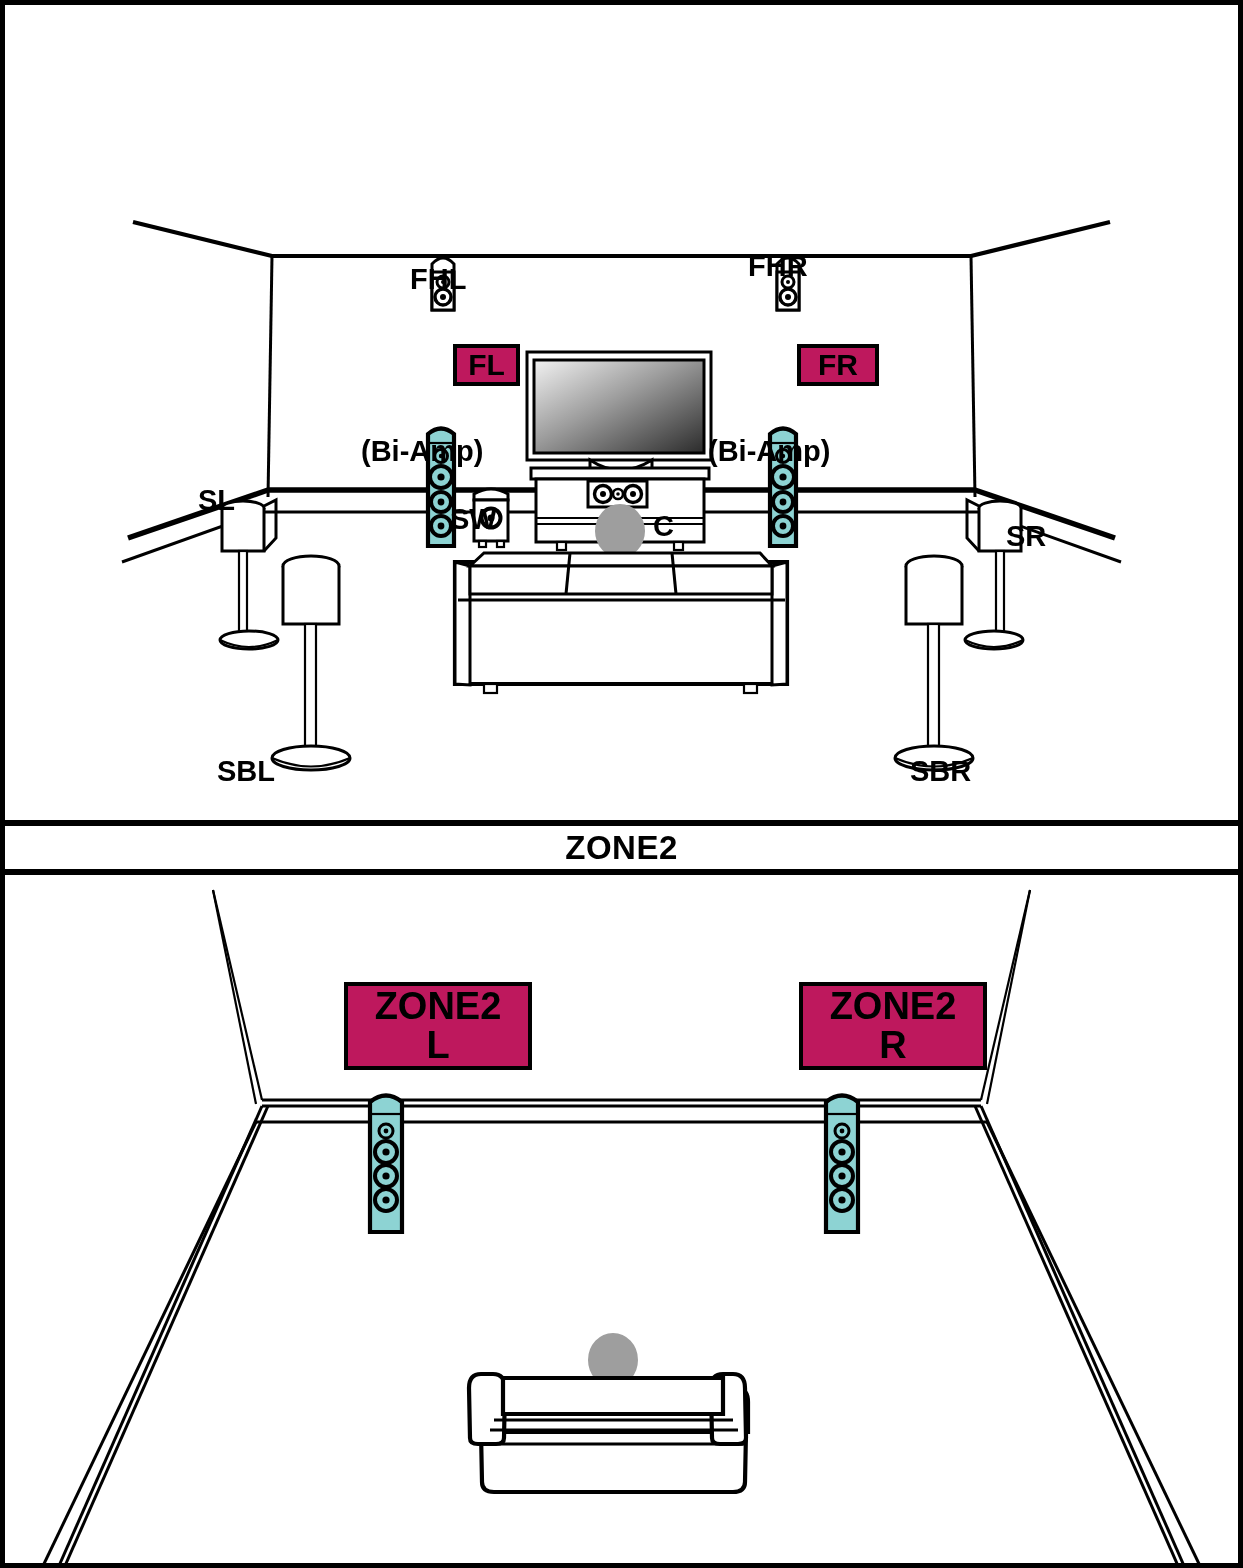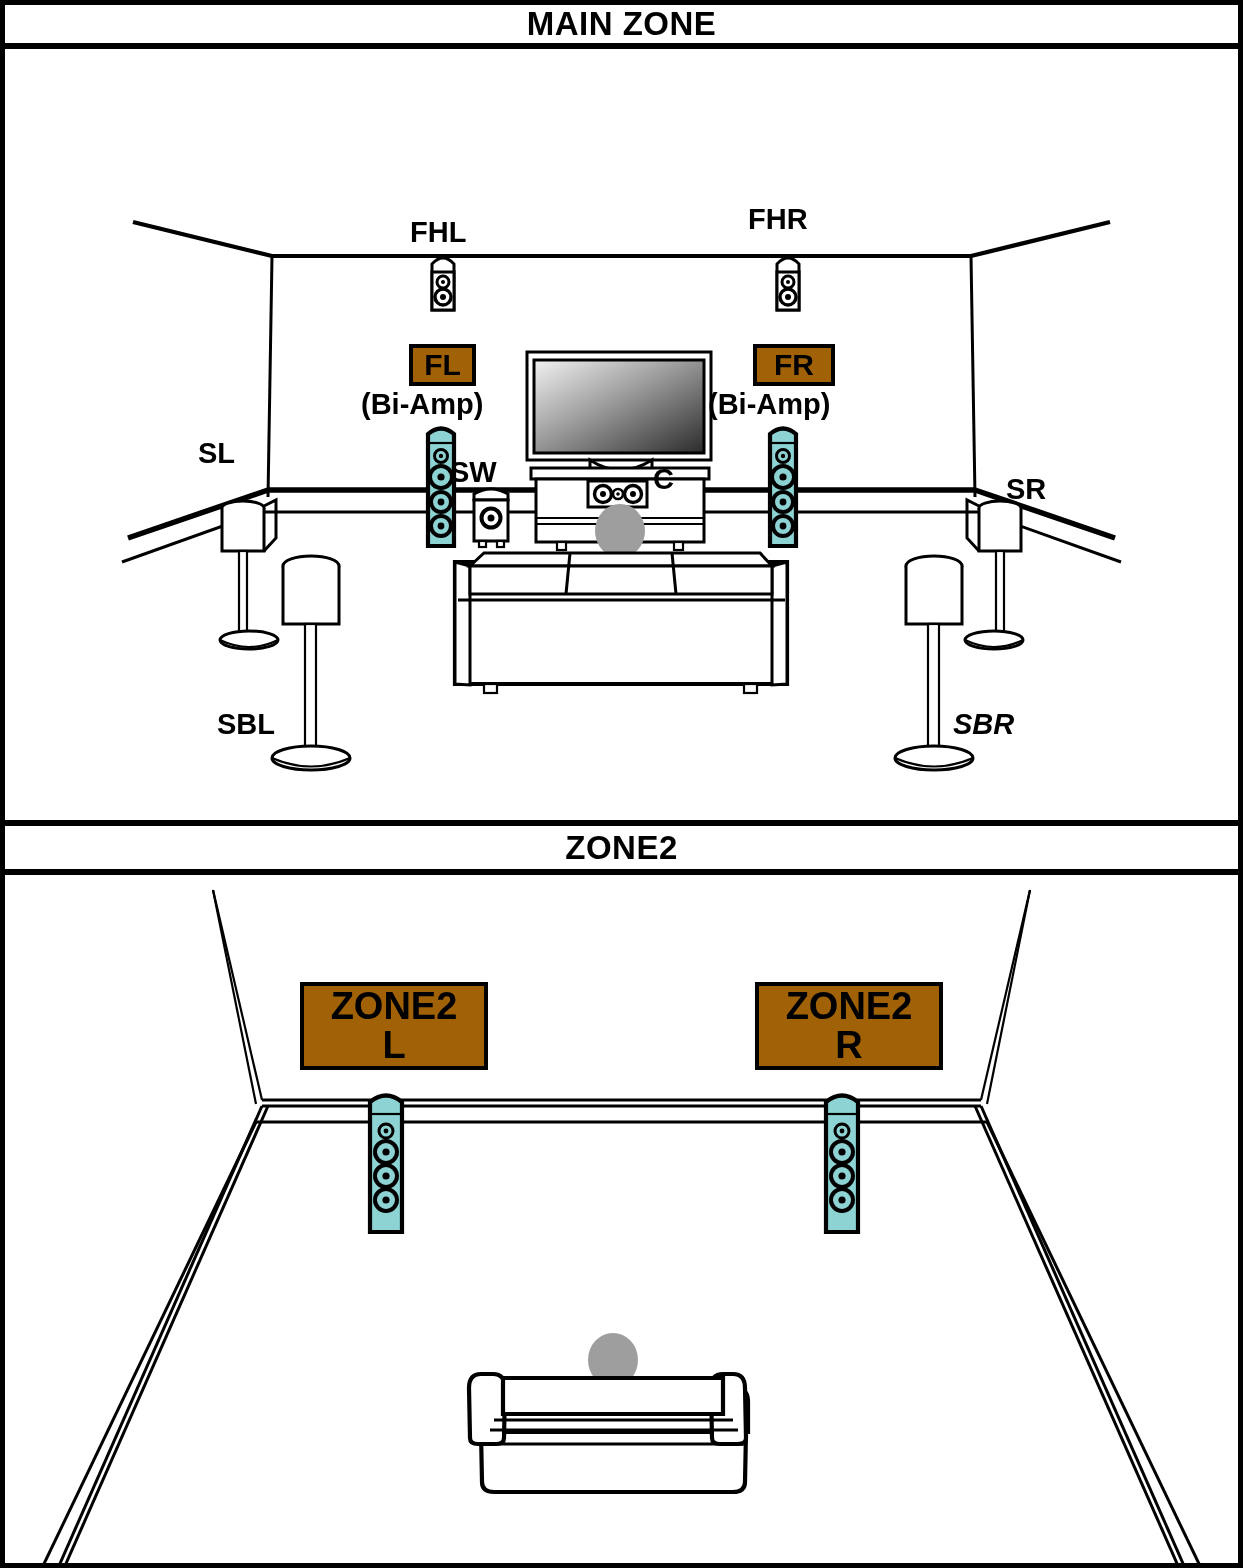--- a/index.html
+++ b/index.html
@@ -12,26 +12,26 @@
 
   .zone-title-bar{position:absolute;box-sizing:border-box;left:5px;width:1233px;
         border-bottom:6px solid #000;display:flex;align-items:center;justify-content:center;background:#fff;}
   .zone-title{font-size:33px;font-weight:bold;letter-spacing:.5px;color:#000;
         font-family:"Liberation Sans",sans-serif;}
 
   #main-title-bar{top:5px;height:44px;}
   #zone2-title-bar{top:820px;height:55px;border-top:6px solid #000;}
 
   .label{position:absolute;font-weight:bold;color:#000;white-space:nowrap;
-        font-family:"Liberation Sans",sans-serif;line-height:1;}
+        font-family:"Liberation Sans",sans-serif;line-height:1;margin-top:47px;}
   .lbl-plain{font-size:29px;}
 
-  .chip{position:absolute;box-sizing:border-box;background:#a16207;border:4px solid #000;
+  .chip{position:absolute;box-sizing:border-box;background:#be185d;border:4px solid #000;
         display:flex;align-items:center;justify-content:center;text-align:center;
-        font-weight:bold;color:#000;line-height:1.02;font-family:"Liberation Sans",sans-serif;}
+        font-weight:bold;color:#000;line-height:1.02;font-family:"Liberation Sans",sans-serif;margin-left:44px;}
   .chip-sm{font-size:30px;}
   .chip-lg{font-size:38px;}
 
   svg{position:absolute;left:0;top:0;overflow:visible;}
   .ln{stroke:#000;fill:none;}
   .w2{stroke-width:2.2;}
   .w3{stroke-width:3;}
   .w4{stroke-width:4.2;}
   .w5{stroke-width:5.5;}
   .wht{fill:#fff;}
@@ -39,23 +39,20 @@
   .gry{fill:#9e9e9e;}
   .teal{fill:#8DD3D3;}
 </style>
 </head>
 <body>
 
 <div id="page">
 
   <div class="frame" id="outer-frame"></div>
 
-  <div class="zone-title-bar" id="main-title-bar">
-    <span class="zone-title">MAIN ZONE</span>
-  </div>
 
   <svg width="1243" height="1568">
 
     <g>
 
       <path class="ln w4" d="M133 222 L272 256"></path>
 
       <path class="ln w4" d="M1110 222 L971 256"></path>
 
       <path class="ln w4" d="M272 256 L971 256"></path>
@@ -233,21 +230,21 @@
   </div>
   <div class="label lbl-plain" style="left:708px;top:390px;">(Bi-Amp)</div>
 
   <div class="label lbl-plain" style="left:450px;top:458px;">SW</div>
   <div class="label lbl-plain" style="left:653px;top:465px;">C</div>
 
   <div class="label lbl-plain" style="left:198px;top:439px;">SL</div>
   <div class="label lbl-plain" style="left:1006px;top:475px;">SR</div>
 
   <div class="label lbl-plain" style="left:217px;top:710px;">SBL</div>
-  <div class="label lbl-plain" style="left:953px;top:710px;font-style:italic;">SBR</div>
+  <div class="label lbl-plain" style="left:910px;top:710px;">SBR</div>
 
   <div class="zone-title-bar" id="zone2-title-bar">
     <span class="zone-title">ZONE2</span>
   </div>
 
   <svg width="1243" height="1568" style="top:0;">
 
     <g>
 
       <path class="ln w2" d="M213 890 L262 1100"></path>

